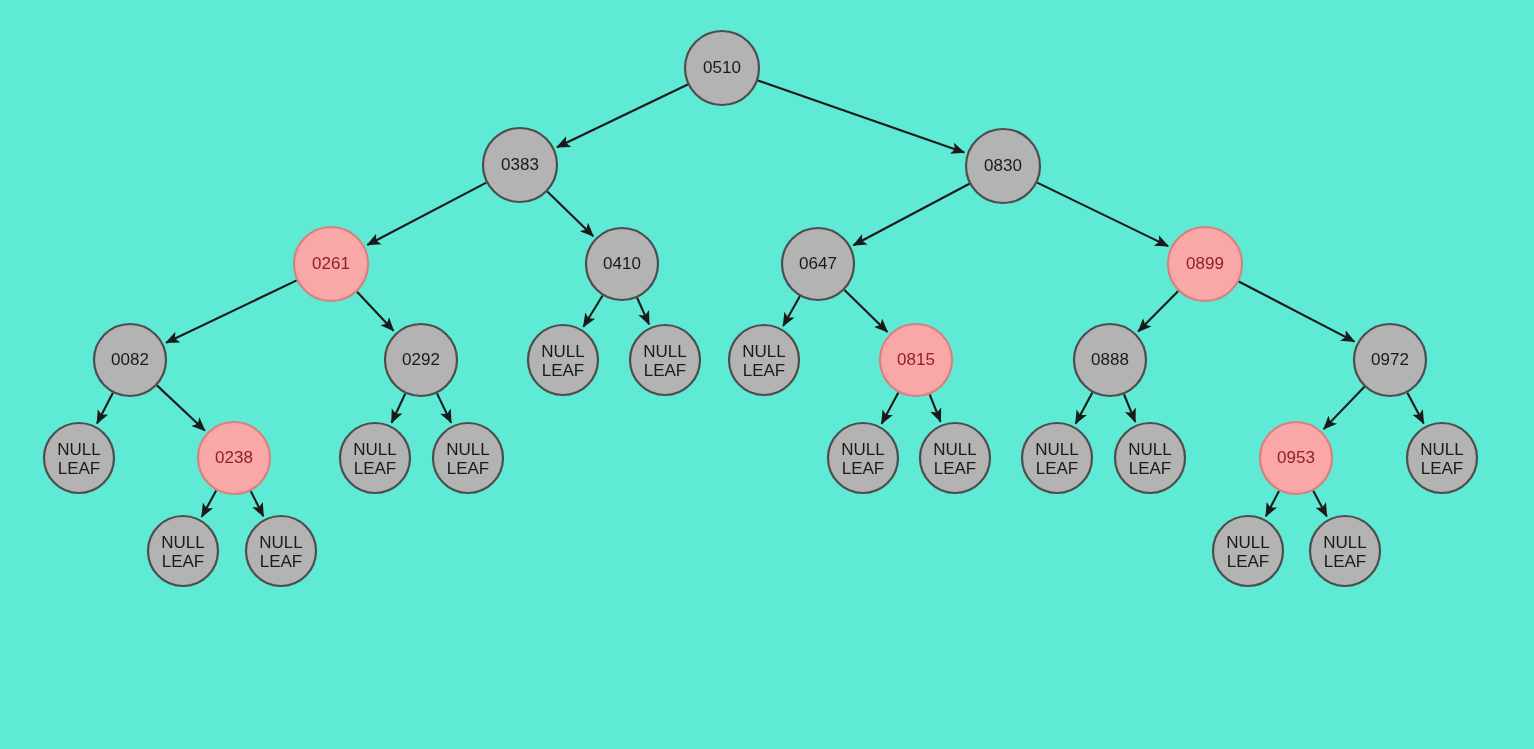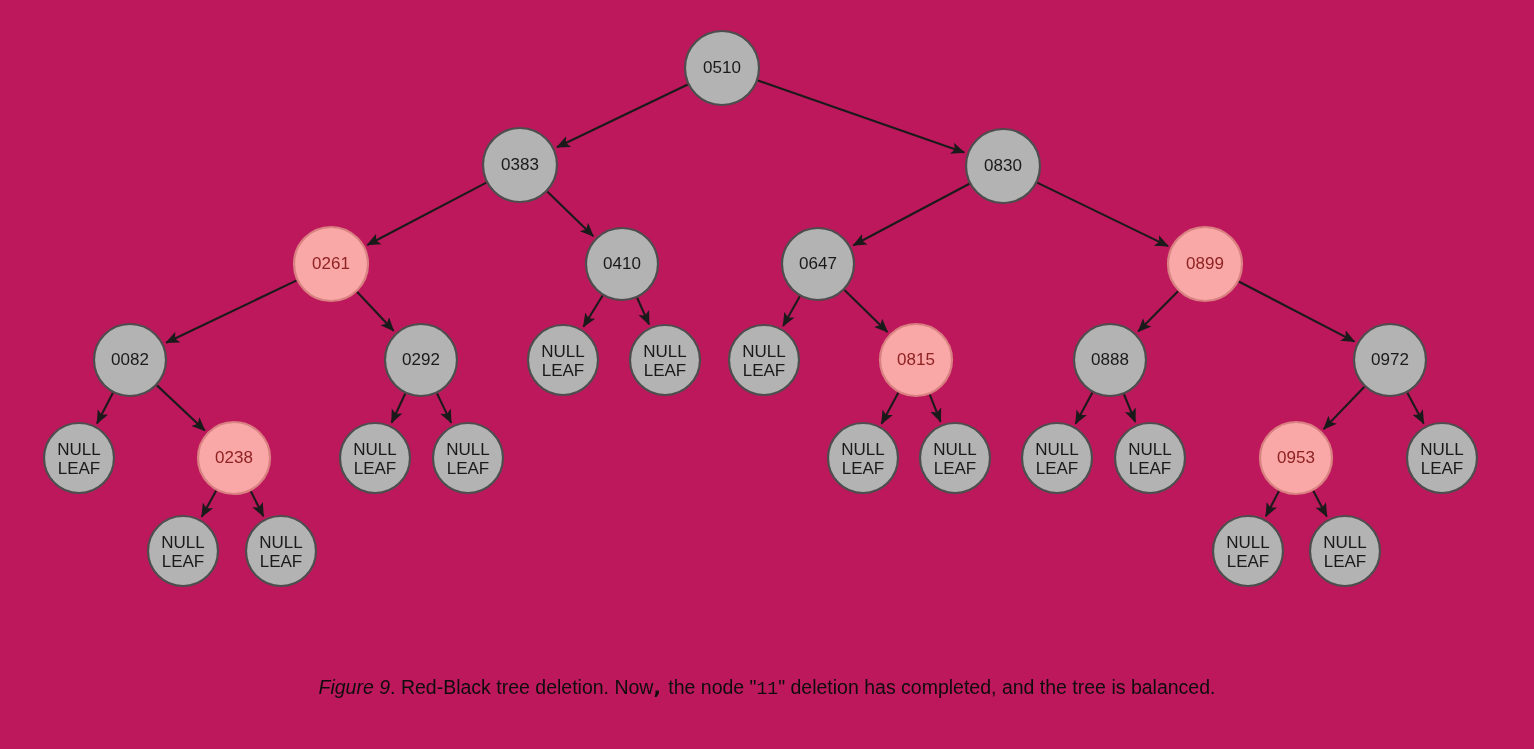--- a/index.html
+++ b/index.html
@@ -4,21 +4,21 @@
 <style>
   html, body {
     margin: 0;
     padding: 0;
     background: #ffffff;
   }
   #page {
     position: relative;
     width: 1534px;
     height: 749px;
-    background: #be185d;
+    background: #5eead4;
     overflow: hidden;
     font-family: "Liberation Sans", sans-serif;
   }
   #tree-svg {
     position: absolute;
     left: 0;
     top: 0;
     width: 1534px;
     height: 660px;
   }
@@ -247,17 +247,14 @@
           <text x="1248" y="567" class="leaf-label">LEAF</text>
         </g>
         <g>
           <circle cx="1345" cy="551" r="35" class="node-circle node-black"></circle>
           <text x="1345" y="548" class="leaf-label">NULL</text>
           <text x="1345" y="567" class="leaf-label">LEAF</text>
         </g>
       </g>
   </svg>
 
-  <div id="caption">
-    <span class="fig-num">Figure 9</span><span>. Red-Black tree deletion. Now</span><span class="comma-wide">,</span><span> the node "</span><span class="mono">11</span><span>" deletion has completed, and the tree is balanced.</span>
-  </div>
 
 </div>
 
 </body></html>

